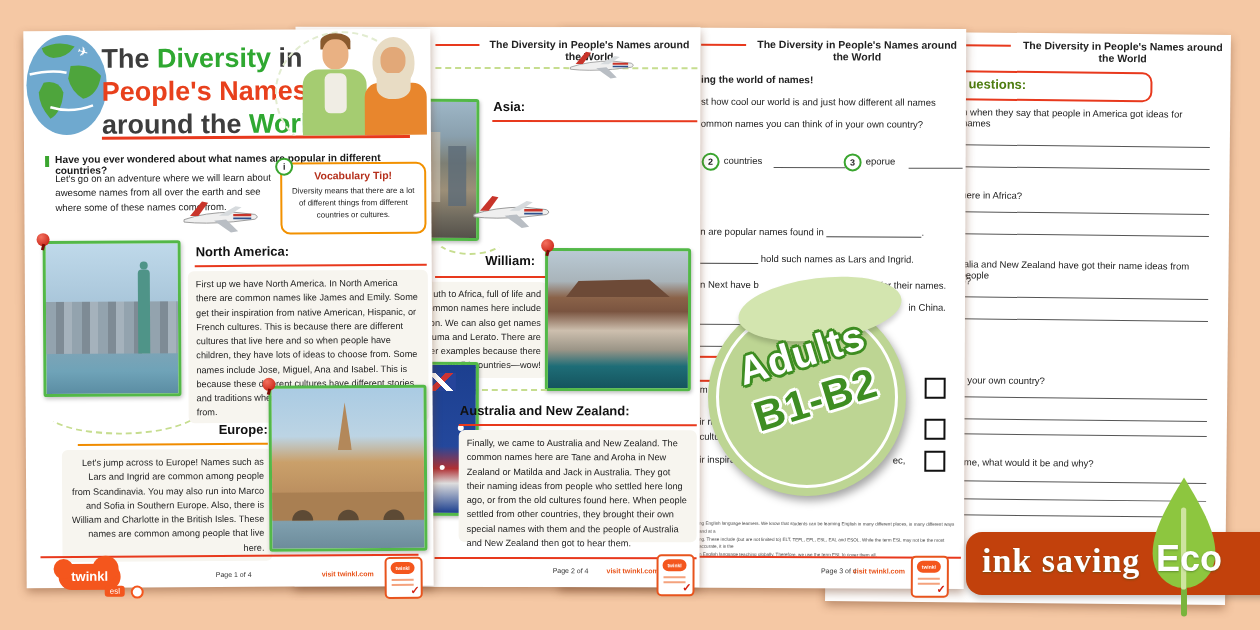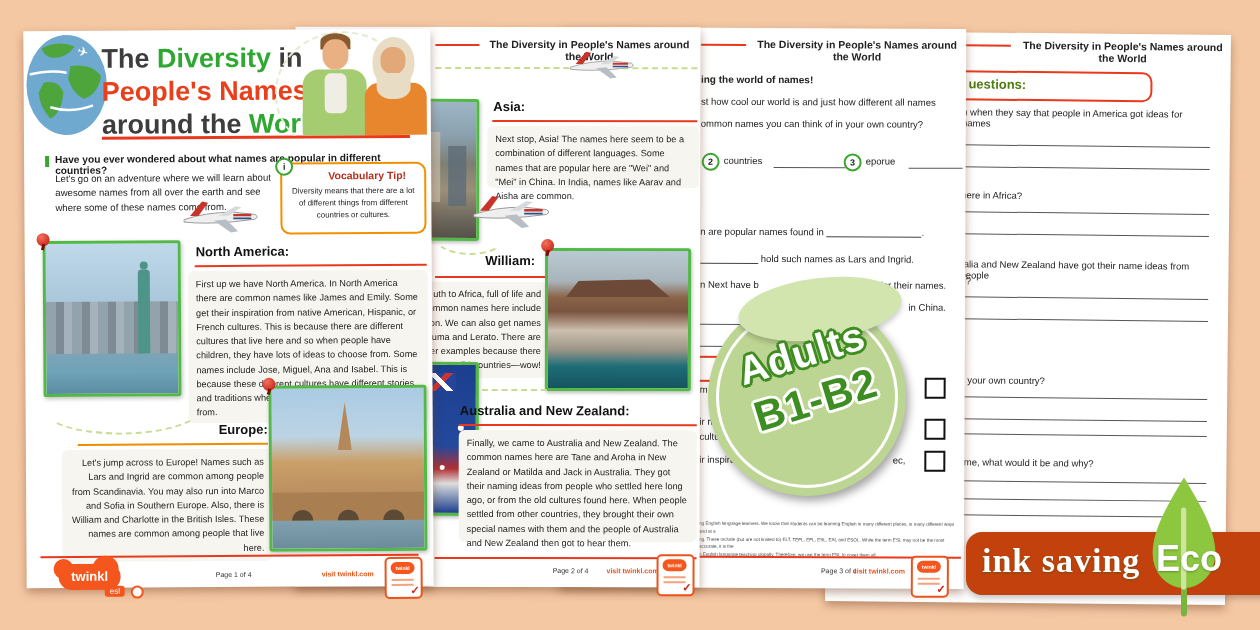--- a/index.html
+++ b/index.html
@@ -138,21 +138,20 @@
     </svg>
 
     <div class="photo" style="left:120px;top:72px;width:58px;height:136px;background:
       linear-gradient(180deg,#9db6c6 0%,#8aa0ae 25%,#7d7f74 45%,#9c8f78 65%,#6f6a5e 85%,#55514a 100%);">
       <div class="abs" style="left:8px;top:30px;width:14px;height:70px;background:#c8bfae;opacity:.7;"></div>
       <div class="abs" style="left:30px;top:44px;width:18px;height:60px;background:#5d6b78;opacity:.8;"></div>
     </div>
 
     <div class="shead" style="left:198px;top:72px;">Asia:</div>
     <div class="thinrule" style="left:197px;top:93px;width:205px;"></div>
-    <div class="abs para" style="left:192px;top:99px;width:212px;height:62px;">Next stop, Asia! The names here seem to be a combination of different languages. Some names that are popular here are "Wei" and "Mei" in China. In India, names like Aarav and Aisha are common.</div>
 
     <svg class="abs" style="left:175px;top:163px;width:86px;height:44px;" viewBox="0 0 70 34">
       <path d="M3 19 Q 20 13 44 13 L 62 15 Q 66 17 62 19 L 44 21 Q 20 23 3 21 Z" fill="#efefef" stroke="#999" stroke-width="0.8"></path>
       <path d="M8 16 L 18 4 L 23 5 L 15 16 Z" fill="#c8342a"></path>
       <path d="M28 20 L 42 30 L 48 29 L 38 19 Z" fill="#b9bec4"></path>
       <path d="M32 16 L 46 8 L 51 9 L 40 16 Z" fill="#d6dadd"></path>
       <rect x="44" y="14.5" width="15" height="2" fill="#c8342a"></rect>
         <rect x="44" y="17.5" width="15" height="1.5" fill="#2d4f8a"></rect>
     </svg>
     <div class="arc" style="left:138px;top:190px;width:70px;height:34px;"></div>
@@ -232,21 +231,21 @@
     <div class="abs" style="left:21px;top:125px;width:4px;height:11px;background:#3aa52f;"></div>
     <div class="abs" style="left:31px;top:123px;width:374px;font-size:10.2px;font-weight:bold;color:#1a1a1a;">Have you ever wondered about what names are popular in different countries?</div>
     <div class="abs" style="left:31px;top:141px;width:240px;font-size:9.6px;line-height:1.5;color:#222;">
       <div>Let's go on an adventure where we will learn about</div>
       <div>awesome names from all over the earth and see</div>
       <div>where some of these names come from.</div>
     </div>
 
     <div class="abs" style="left:256px;top:133px;width:142px;height:68px;border:2px solid #f29100;border-radius:10px;background:#fff;">
       <div class="abs" style="left:-7px;top:-7px;width:14px;height:14px;border:2px solid #3aa52f;border-radius:50%;background:#fff;font-size:9px;font-weight:bold;color:#222;text-align:center;line-height:14px;">i</div>
-      <div class="abs" style="left:0;top:5px;width:100%;text-align:center;font-size:10.5px;font-weight:bold;color:#b5301c;padding-left:14px;">Vocabulary Tip!</div>
+      <div class="abs" style="left:0;top:5px;width:100%;text-align:center;font-size:10.5px;font-weight:bold;color:#b5301c;">Vocabulary Tip!</div>
       <div class="abs" style="left:8px;top:21px;width:126px;font-size:7.9px;line-height:1.5;color:#222;text-align:center;">Diversity means that there are a lot of different things from different countries or cultures.</div>
     </div>
 
     <div class="arc" style="left:8px;top:178px;width:150px;height:52px;"></div>
     <svg class="abs" style="left:156px;top:166px;width:84px;height:42px;" viewBox="0 0 70 34">
       <path d="M3 19 Q 20 13 44 13 L 62 15 Q 66 17 62 19 L 44 21 Q 20 23 3 21 Z" fill="#efefef" stroke="#999" stroke-width="0.8"></path>
       <path d="M8 16 L 18 4 L 23 5 L 15 16 Z" fill="#c8342a"></path>
       <path d="M28 20 L 42 30 L 48 29 L 38 19 Z" fill="#b9bec4"></path>
       <path d="M32 16 L 46 8 L 51 9 L 40 16 Z" fill="#d6dadd"></path>
       <rect x="44" y="14.5" width="15" height="2" fill="#c8342a"></rect>

